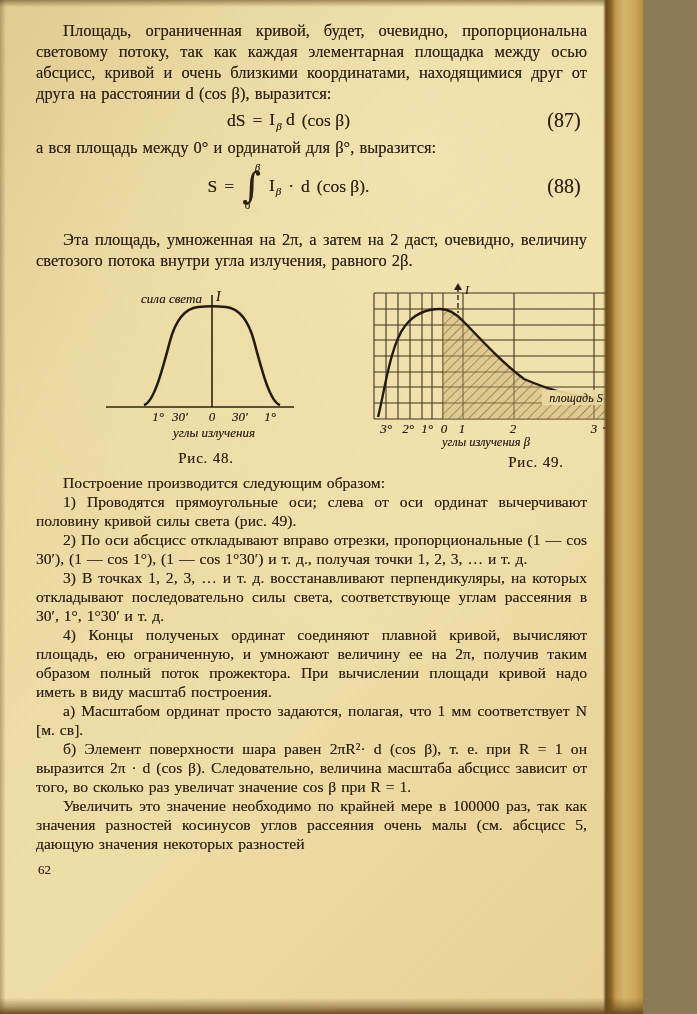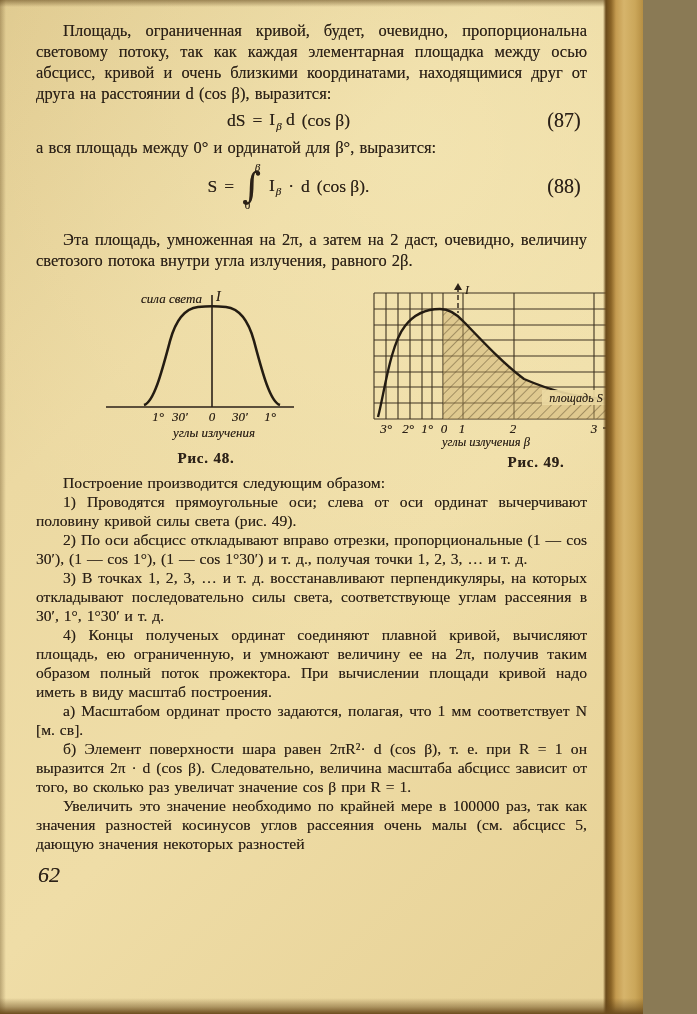--- a/index.html
+++ b/index.html
@@ -28,23 +28,23 @@
   .f-body{flex:1;display:flex;justify-content:center;align-items:center;gap:7px;font-size:17.5px;}
   .f-sym{}
   sub.f-sub{font-size:11px;font-style:italic;margin-left:1px;}
   .f-num{width:46px;text-align:center;font-size:20px;}
   .int-col{display:inline-flex;flex-direction:column;align-items:center;line-height:.8;margin:0 1px;}
   .int-top{font-size:11px;font-style:italic;transform:translateX(6px);}
   .int-sign{font-size:36px;font-family:"DejaVu Serif",serif;}
   .int-bot{font-size:11px;transform:translateX(-4px);}
   .figures{display:flex;align-items:center;margin:12px 0 2px;padding-left:30px;}
   .figbox{display:flex;flex-direction:column;}
-  .fig-caption{text-align:center;font-size:15px;margin-top:5px;letter-spacing:.8px;font-weight:bold;}
+  .fig-caption{text-align:center;font-size:15px;margin-top:5px;letter-spacing:.8px;}
   svg text{font-family:"Liberation Serif",serif;font-style:italic;fill:#2b2118;}
-  .page-num{font-style:italic;font-size:22px;margin-top:9px;padding-left:2px;}
+  .page-num{font-size:13px;margin-top:9px;padding-left:2px;}
 </style>
 </head>
 <body>
 
 <div class="page">
   <div class="top-shade"></div>
   <div class="left-shade"></div>
 
   <div class="content">
     <div class="upper">

